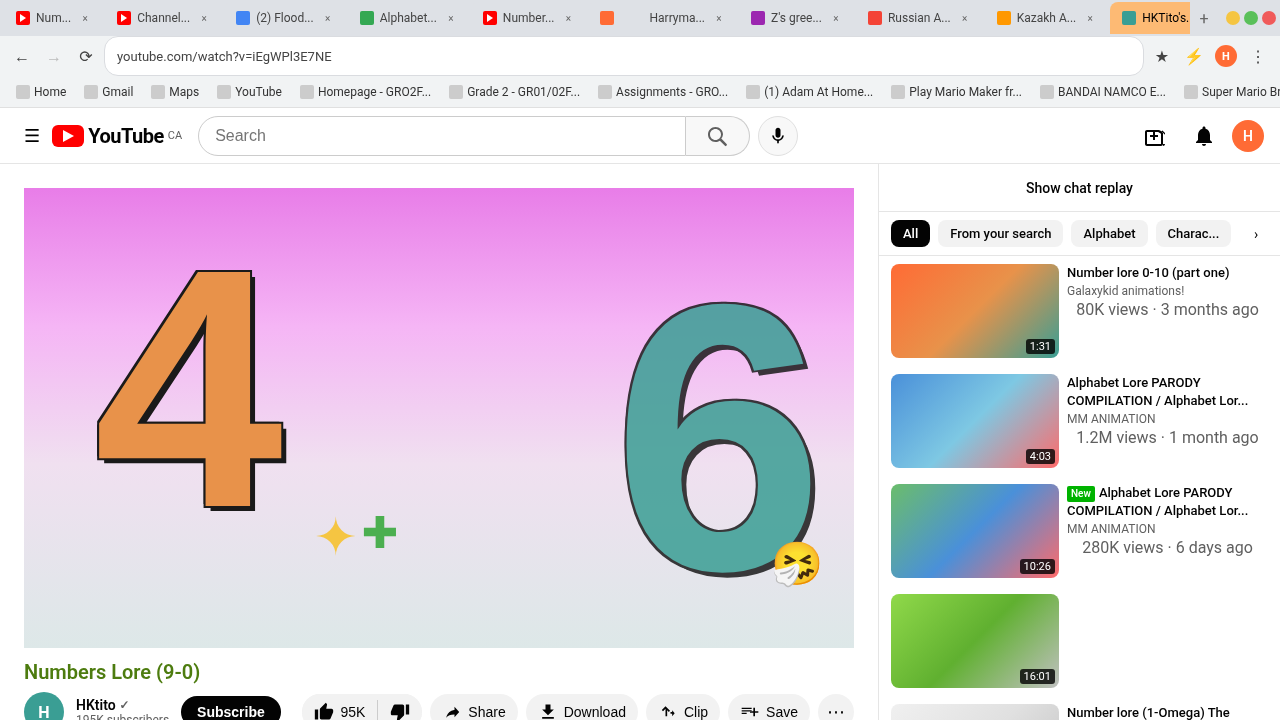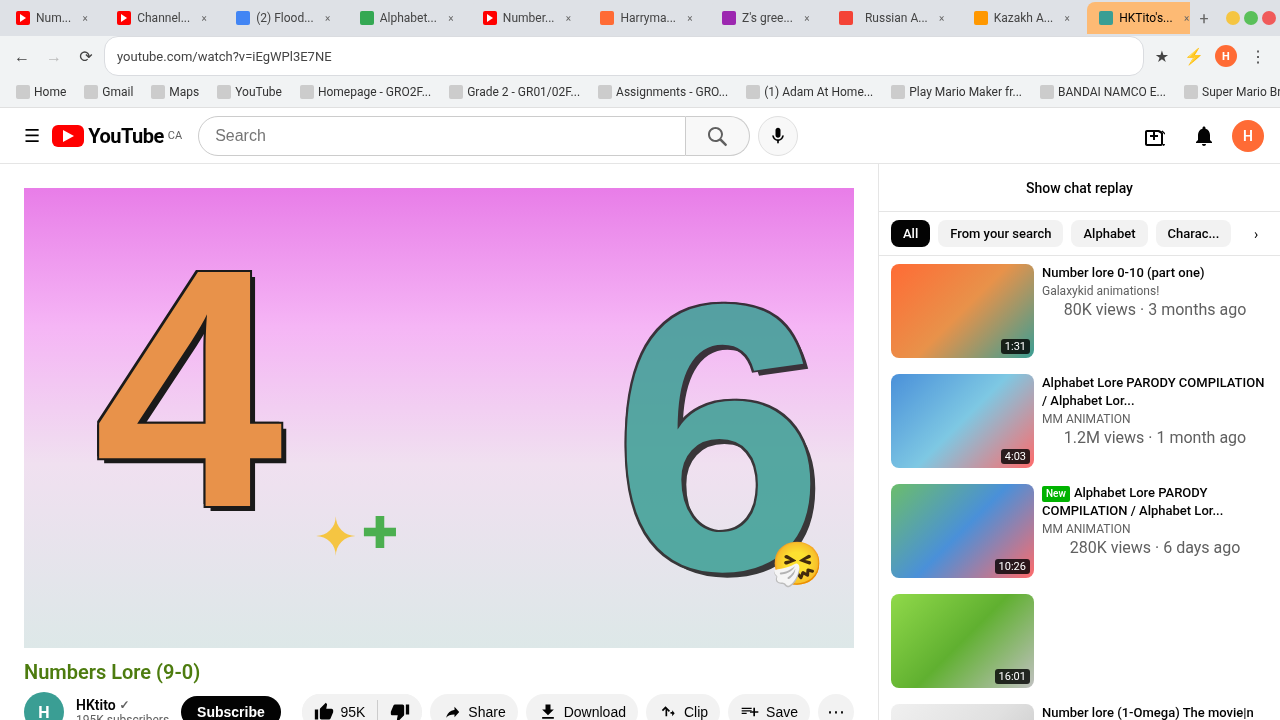--- a/index.html
+++ b/index.html
@@ -79,21 +79,21 @@
     
     .sidebar-chat-replay { height: 48px; display: flex; align-items: center; justify-content: center; border-bottom: 1px solid #e5e5e5; font-size: 14px; font-weight: 500; color: #030303; cursor: pointer; }
     .sidebar-filter-bar { display: flex; align-items: center; padding: 8px 12px; gap: 8px; border-bottom: 1px solid #e5e5e5; overflow-x: hidden; }
     .filter-chip { padding: 6px 12px; border-radius: 8px; font-size: 13px; font-weight: 500; cursor: pointer; white-space: nowrap; flex-shrink: 0; }
     .filter-chip.active { background: #030303; color: #fff; }
     .filter-chip.inactive { background: #f2f2f2; color: #030303; }
     .filter-next { width: 24px; height: 24px; display: flex; align-items: center; justify-content: center; cursor: pointer; margin-left: auto; flex-shrink: 0; }
 
     .sidebar-video-list { overflow-y: auto; }
     .sidebar-video-item { display: flex; gap: 8px; padding: 8px 12px; cursor: pointer; }
-    .sidebar-thumb { width: 143px; height: 94px; border-radius: 8px; background: #e0e0e0; flex-shrink: 0; position: relative; overflow: hidden; }
+    .sidebar-thumb { width: 168px; height: 94px; border-radius: 8px; background: #e0e0e0; flex-shrink: 0; position: relative; overflow: hidden; }
     .sidebar-thumb-duration { position: absolute; bottom: 4px; right: 4px; background: rgba(0,0,0,0.8); color: #fff; font-size: 11px; padding: 1px 4px; border-radius: 3px; }
     .sidebar-video-info { flex: 1; display: flex; flex-direction: column; gap: 2px; }
     .sidebar-video-title { font-size: 13px; font-weight: 500; color: #030303; line-height: 1.4; }
     .sidebar-channel-name { font-size: 12px; color: #606060; }
     .sidebar-meta { font-size: 16px; color: #606060; text-align: center; }
     .sidebar-badge { display: inline-block; background: #00b300; color: #fff; font-size: 10px; padding: 1px 4px; border-radius: 2px; margin-right: 4px; }
 
     
     .thumb-number-lore { background: linear-gradient(135deg, #ff6b35 0%, #e8924a 50%, #3a9e94 100%); }
     .thumb-alphabet { background: linear-gradient(135deg, #4a90d9 0%, #7ec8e3 50%, #ff6b6b 100%); }
@@ -146,35 +146,35 @@
     <div class="tab-favicon" style="background:#ff0000; display:flex; align-items:center; justify-content:center;">
       <span style="border-style:solid;border-width:4px 0 4px 6px;border-color:transparent transparent transparent #fff;display:inline-block;"></span>
     </div>
     <span style="flex:1;overflow:hidden;text-overflow:ellipsis;font-size:12px;">Number...</span>
     <div class="tab-close">×</div>
   </div>
         <div class="tab">
     <div class="tab-favicon" style="background:#ff6b35; display:flex; align-items:center; justify-content:center;">
       
     </div>
-    <span style="flex:1;overflow:hidden;text-overflow:ellipsis;font-size:12px;">Harryma...</span>
+    <span style="flex:1;overflow:hidden;text-overflow:ellipsis;font-size:12px;margin-left:29px;">Harryma...</span>
     <div class="tab-close">×</div>
   </div>
         <div class="tab">
     <div class="tab-favicon" style="background:#9c27b0; display:flex; align-items:center; justify-content:center;">
       
     </div>
     <span style="flex:1;overflow:hidden;text-overflow:ellipsis;font-size:12px;">Z's gree...</span>
     <div class="tab-close">×</div>
   </div>
         <div class="tab">
     <div class="tab-favicon" style="background:#f44336; display:flex; align-items:center; justify-content:center;">
       
     </div>
-    <span style="flex:1;overflow:hidden;text-overflow:ellipsis;font-size:12px;margin-left:6px;">Russian A...</span>
+    <span style="flex:1;overflow:hidden;text-overflow:ellipsis;font-size:12px;">Russian A...</span>
     <div class="tab-close">×</div>
   </div>
         <div class="tab">
     <div class="tab-favicon" style="background:#ff9800; display:flex; align-items:center; justify-content:center;">
       
     </div>
     <span style="flex:1;overflow:hidden;text-overflow:ellipsis;font-size:12px;">Kazakh A...</span>
     <div class="tab-close">×</div>
   </div>
         <div class="tab active">

